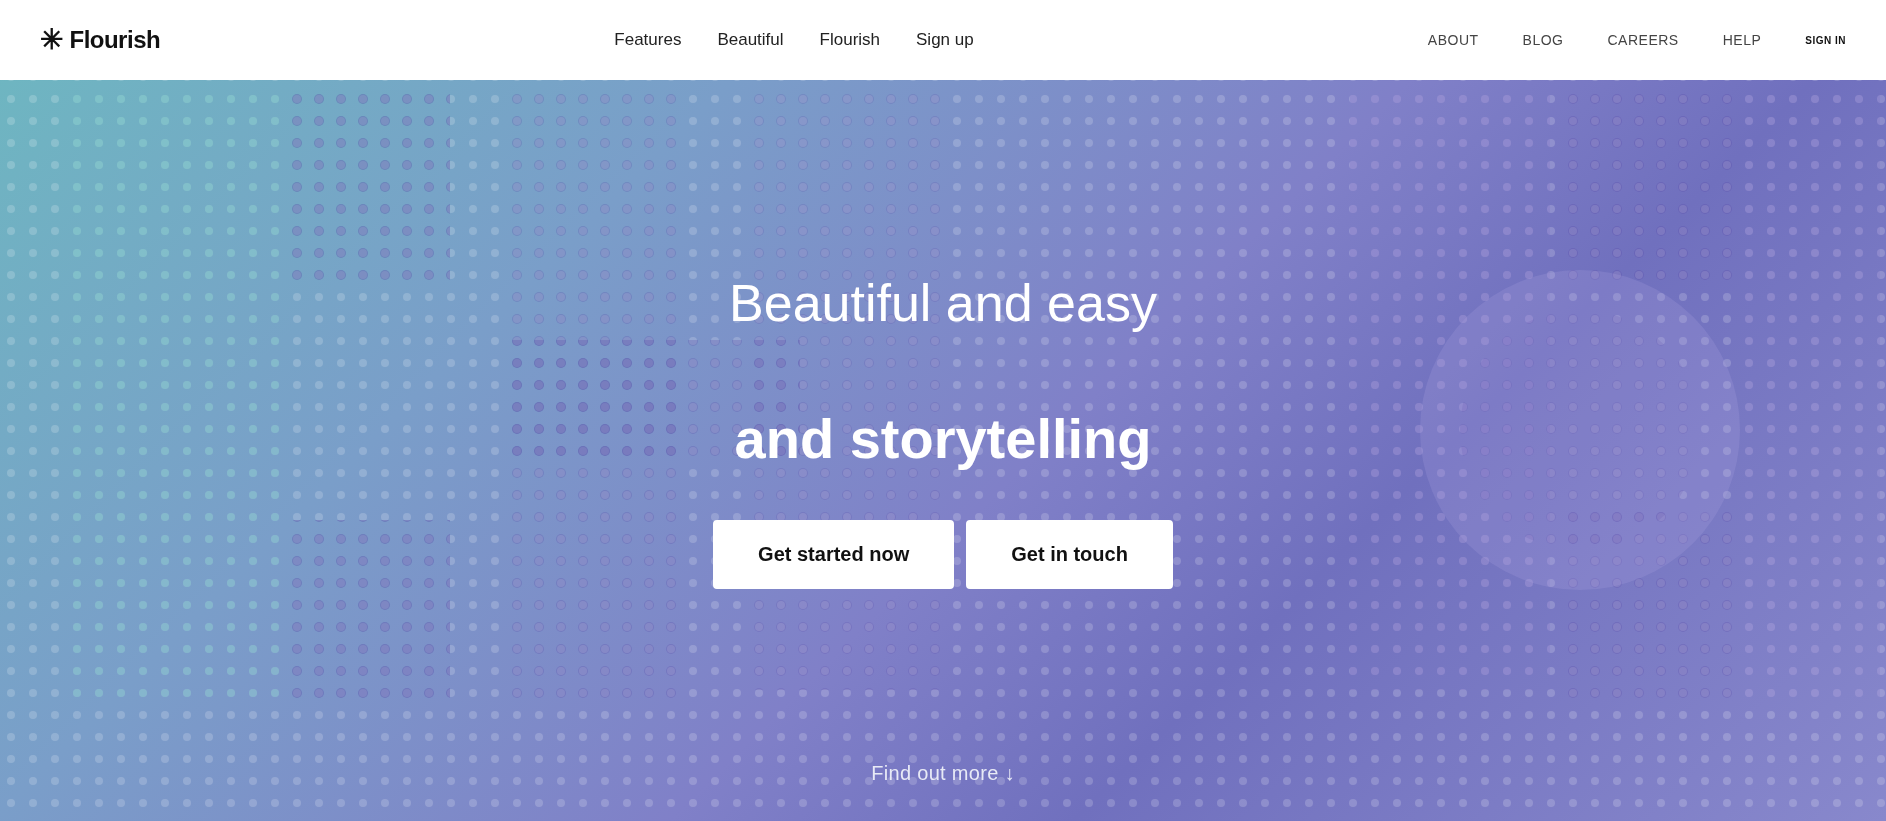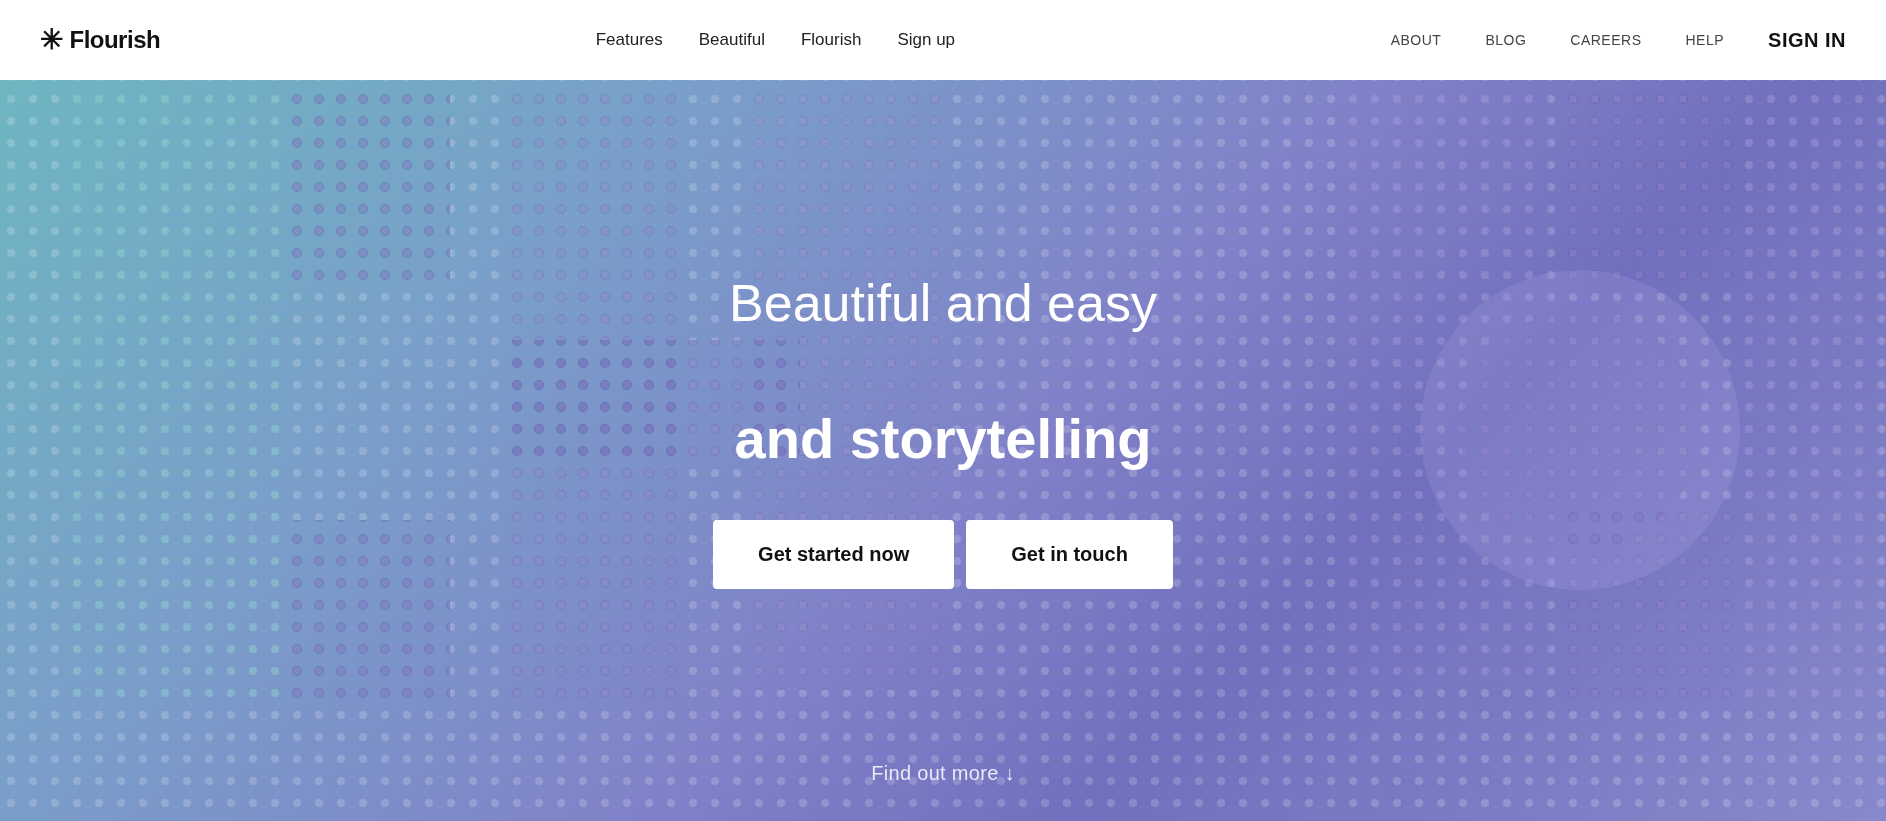--- a/index.html
+++ b/index.html
@@ -74,21 +74,21 @@
       color: #444;
       font-size: 14px;
       font-weight: 500;
       letter-spacing: 0.5px;
       text-transform: uppercase;
     }
 
     .navbar-right .sign-in {
       font-weight: 700;
       color: #111;
-      font-size: 20px;
+      font-size: 10px;
       text-transform: uppercase;
       letter-spacing: 0.5px;
     }
 
     
     .hero {
       position: relative;
       width: 100%;
       height: 821px;
       display: flex;

